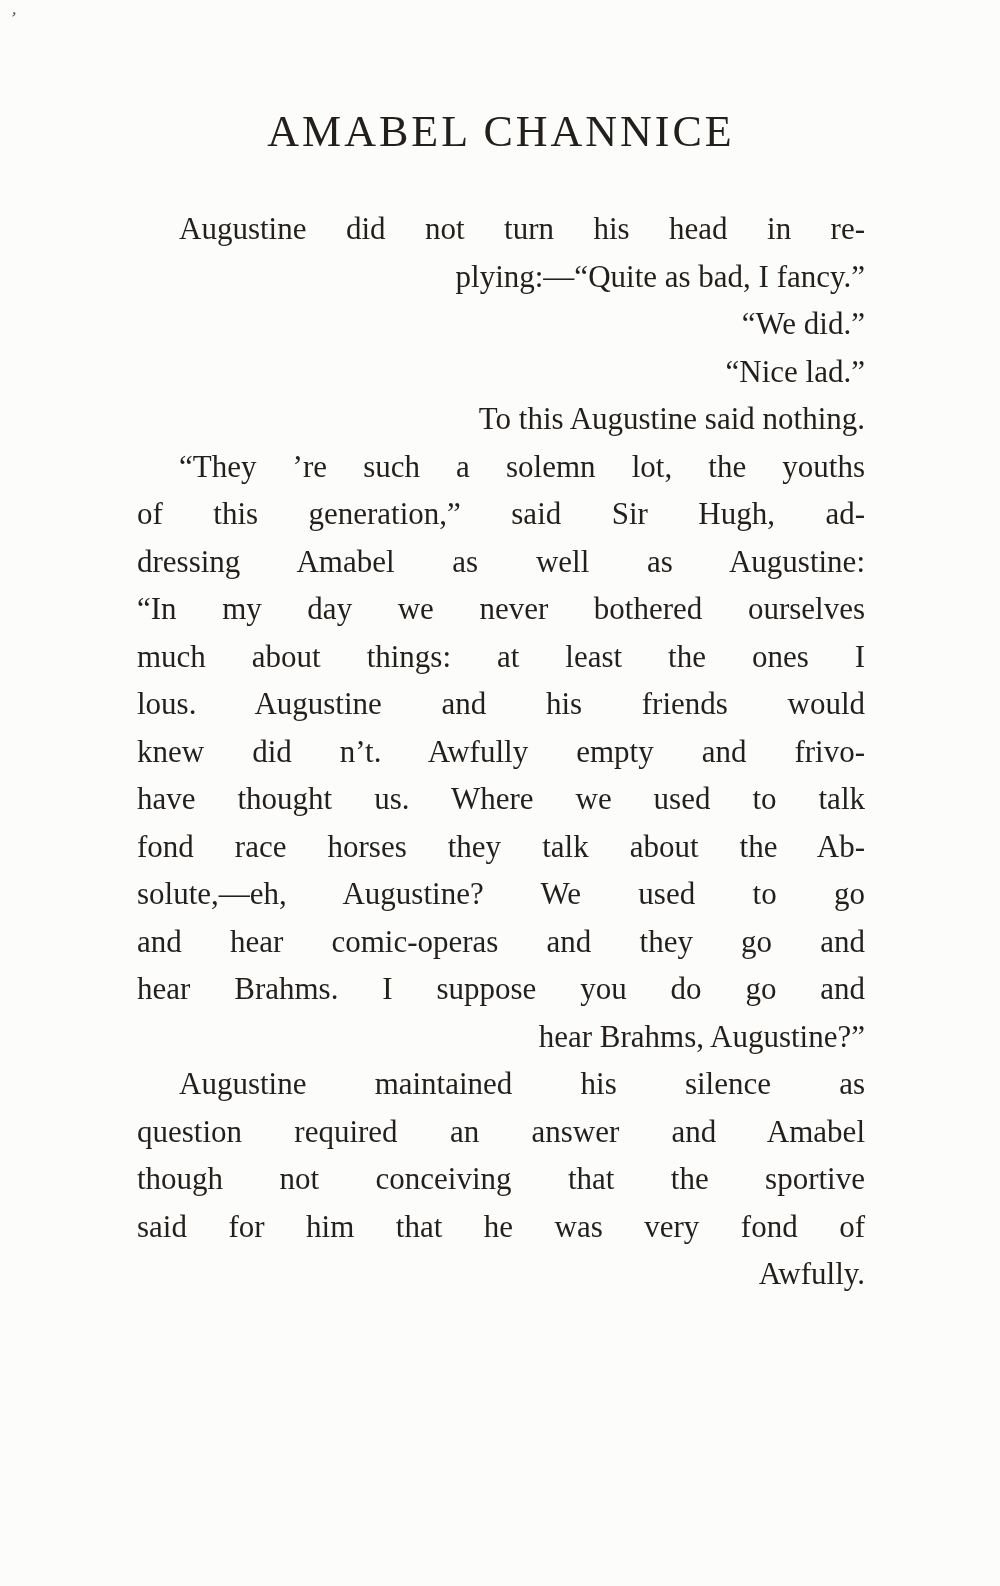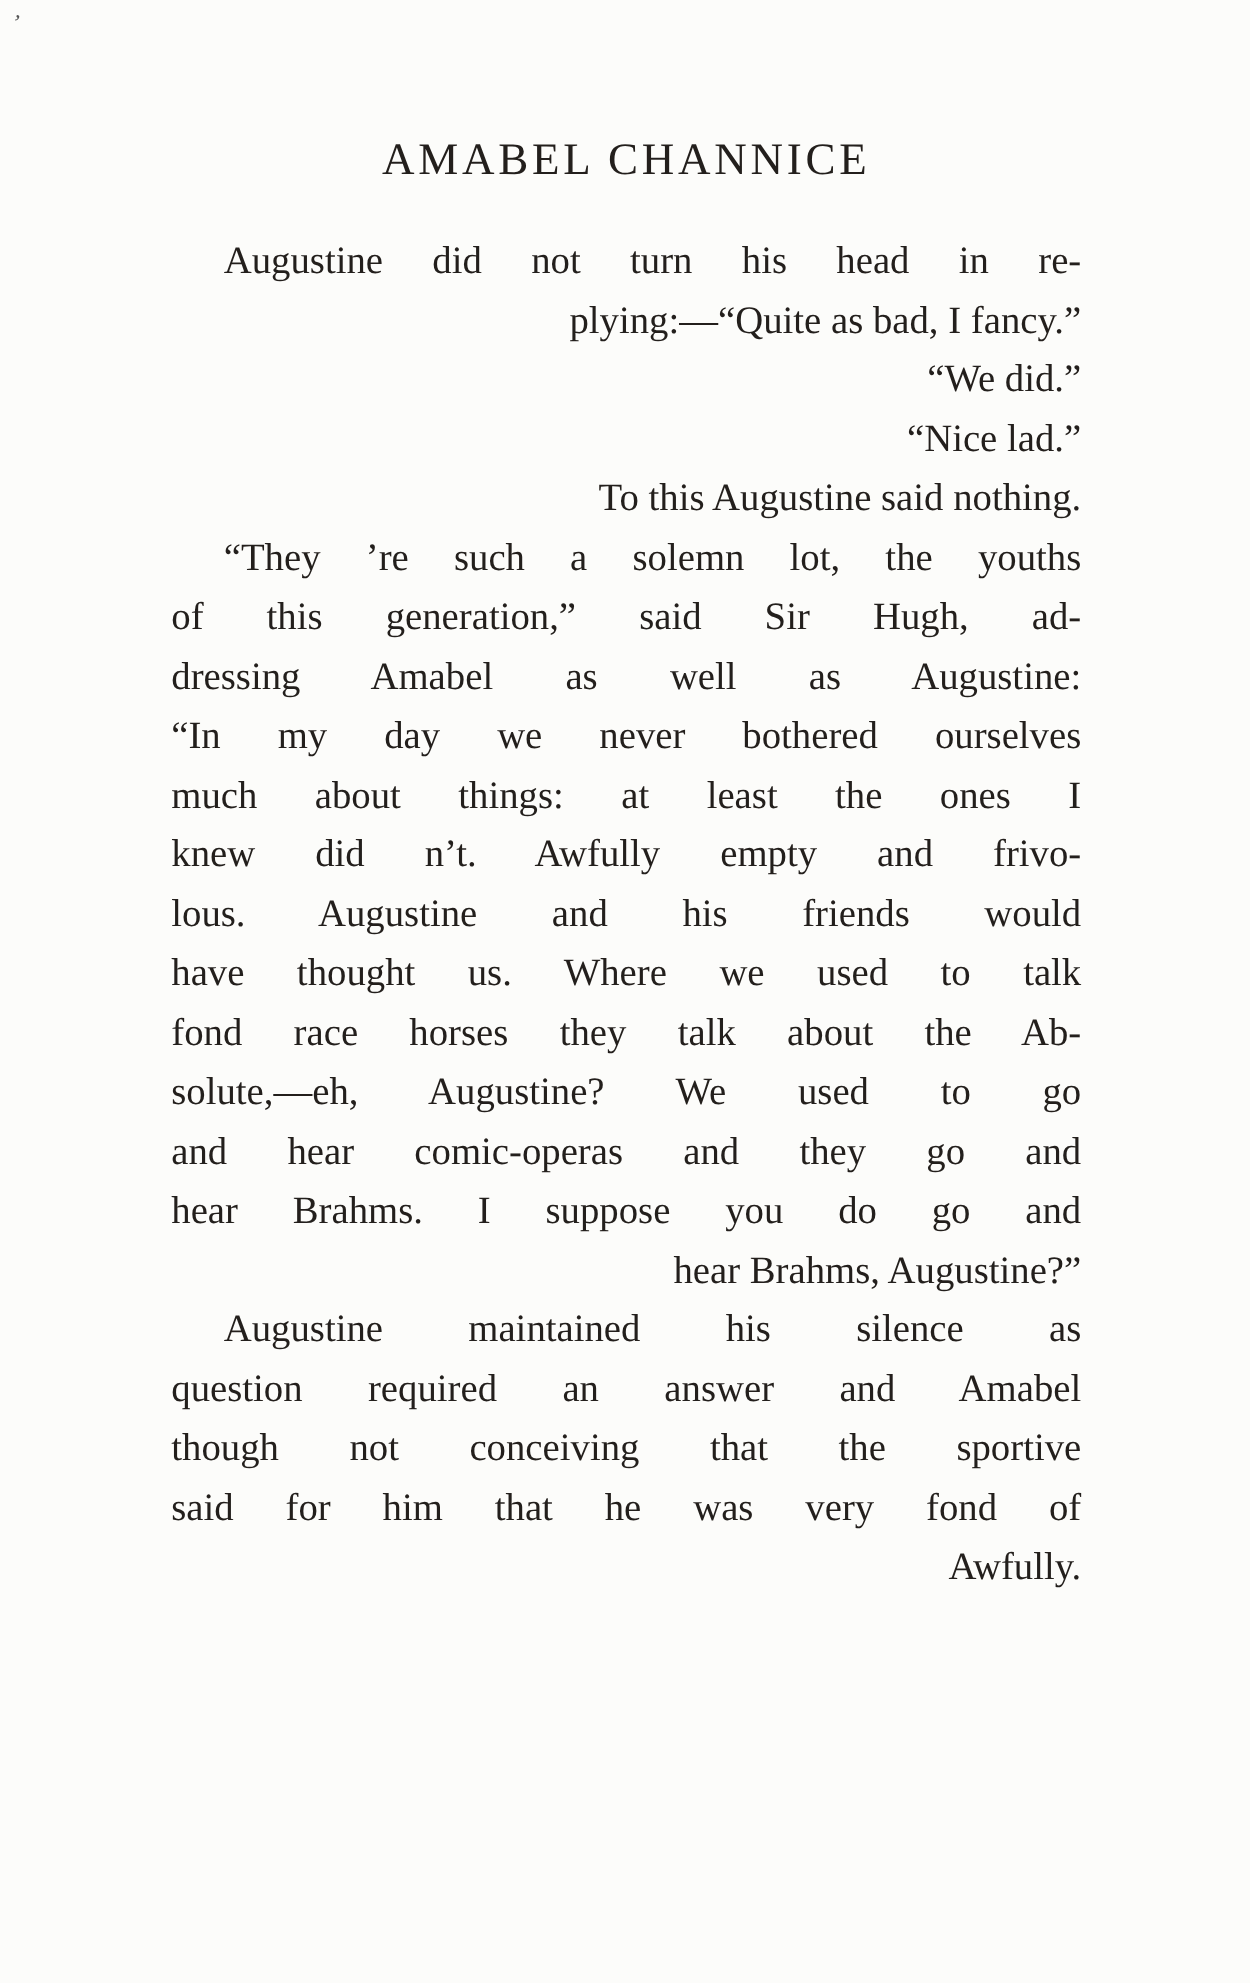--- a/index.html
+++ b/index.html
@@ -24,27 +24,27 @@
     font-size: 18px;
     color: #555;
     transform: rotate(12deg);
   }
   .header-title {
     position: absolute;
     top: 106px;
     left: 137px;
     width: 728px;
     text-align: center;
-    font-size: 36px;
+    font-size: 44px;
     letter-spacing: 3px;
     white-space: nowrap;
   }
   .text-block {
     position: absolute;
-    top: 184px;
+    top: 205px;
     left: 137px;
     width: 728px;
     font-size: 31px;
     line-height: 47.5px;
   }
   .line {
     white-space: nowrap;
     text-align: right;
   }
   .line.justify {
@@ -91,22 +91,22 @@
       </div>
       <div>
         <div class="line indent">To this Augustine said nothing.</div>
       </div>
       <div>
         <div class="line justify indent">“They ’re such a solemn lot, the youths</div>
         <div class="line justify">of this generation,” said Sir Hugh, ad-</div>
         <div class="line justify">dressing Amabel as well as Augustine:</div>
         <div class="line justify">“In my day we never bothered ourselves</div>
         <div class="line justify">much about things: at least the ones I</div>
+        <div class="line justify">lous.  Augustine and his friends would</div>
         <div class="line justify">knew did n’t.  Awfully empty and frivo-</div>
-        <div class="line justify">lous.  Augustine and his friends would</div>
         <div class="line justify">have thought us.  Where we used to talk</div>
         <div class="line justify">fond race horses they talk about the Ab-</div>
         <div class="line justify">solute,—eh, Augustine?  We used to go</div>
         <div class="line justify">and hear comic-operas and they go and</div>
         <div class="line justify">hear Brahms.  I suppose you do go and</div>
         <div class="line">hear Brahms, Augustine?”</div>
       </div>
       <div>
         <div class="line justify indent">Augustine maintained his silence as</div>
         <div class="line justify">question required an answer and Amabel</div>

